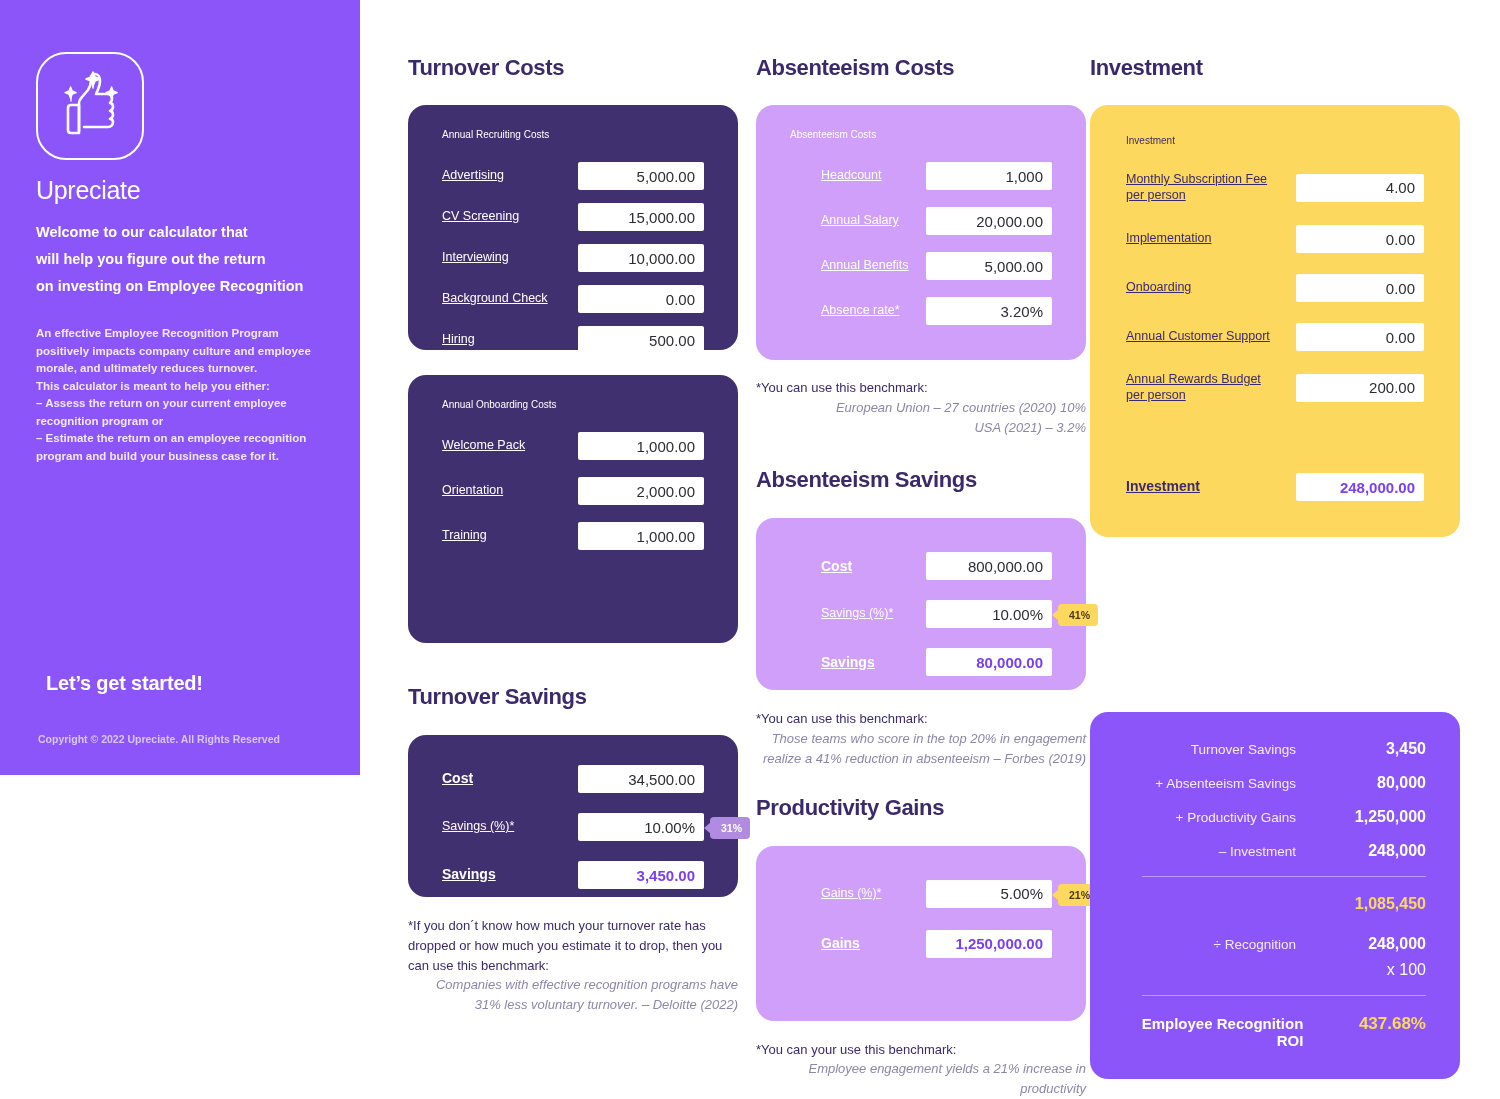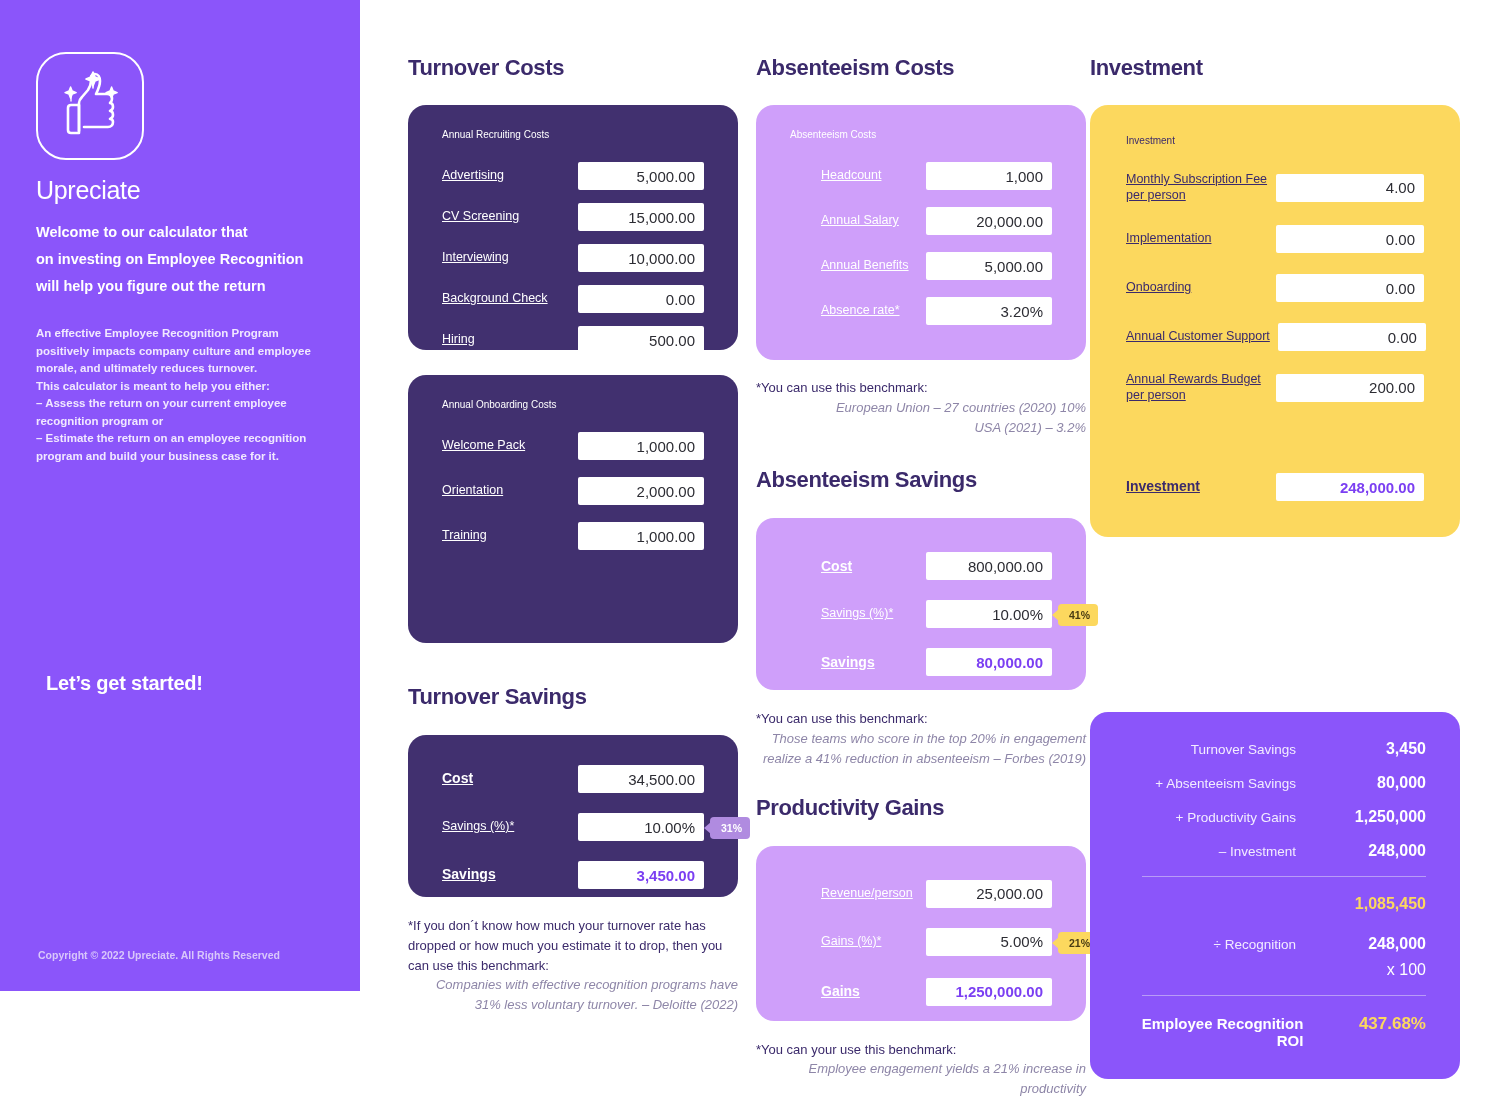--- a/index.html
+++ b/index.html
@@ -6,21 +6,21 @@
   html, body {
     width: 1500px; height: 1099px;
     background: #ffffff;
     font-family: "Liberation Sans", sans-serif;
     overflow: hidden;
   }
   .page { position: relative; width: 1500px; height: 1099px; display: flex; }
 
   
   .sidebar {
-    width: 360px; height: 991px;
+    width: 360px; height: 775px;
     background: #8B55FA;
     position: relative;
     flex: 0 0 360px;
     padding: 0 36px;
     color: #ffffff;
   }
   .logo-mark {
     width: 108px; height: 108px;
     margin-top: 52px;
     border: 2.5px solid #ffffff;
@@ -138,21 +138,21 @@
     width: 126px;
     border-radius: 2px;
     display: flex;
     align-items: center;
     justify-content: flex-end;
     padding-right: 9px;
     font-size: 15px;
     color: #2C2C33;
     flex: 0 0 auto;
   }
-  .field.w-wide { width: 148px; }
+  .field.w-wide { width: 128px; }
   .field.result { color: #7B3FF2; font-weight: bold; }
 
   .badge {
     position: absolute;
     right: -46px;
     top: 4px;
     height: 22px;
     padding: 0 8px 0 11px;
     display: flex; align-items: center;
     font-size: 10.5px;
@@ -226,22 +226,22 @@
           <path d="M59 27 v5" stroke-width="1.4"></path>
         </svg>
       </span>
     </div>
 
     <div class="brand-name">Upreciate</div>
 
 
     <div class="hero-sub">
       <div>Welcome to our calculator that</div>
+      <div>will help you figure out the return</div>
       <div>on investing on Employee Recognition</div>
-      <div>will help you figure out the return</div>
     </div>
 
     <p class="hero-body" style="white-space:pre-line">An effective Employee Recognition Program positively impacts company culture and employee morale, and ultimately reduces turnover.
 This calculator is meant to help you either:
 – Assess the return on your current employee recognition program or
 – Estimate the return on an employee recognition program and build your business case for it.</p>
 
     <div class="cta-line">Let’s get started!</div>
 
     <div class="copyright">Copyright © 2022 Upreciate. All Rights Reserved</div>
@@ -373,24 +373,20 @@
       </div>
 
       <div class="note" style="margin-top:19px">
         <span>*You can use this benchmark:</span>
         <span class="italic">Those teams who score in the top 20% in engagement realize a 41% reduction in absenteeism – Forbes (2019)</span>
       </div>
 
       <h2 class="section-title" style="margin-top:26px">Productivity Gains</h2>
 
       <div class="card lilac" style="margin-top:25px;height:175px;padding-top:34px">
-        <div class="row" style="margin-bottom:20px">
-          <span class="row-label">Revenue/person</span>
-          <span class="field">25,000.00</span>
-        </div>
         <div class="row" style="margin-bottom:22px">
           <span class="row-label">Gains (%)*</span>
           <span class="field">5.00%</span>
           <span class="badge yellow-badge">21%</span>
         </div>
         <div class="row" style="margin-bottom:0">
           <span class="row-label gold">Gains</span>
           <span class="field result">1,250,000.00</span>
         </div>
       </div>

